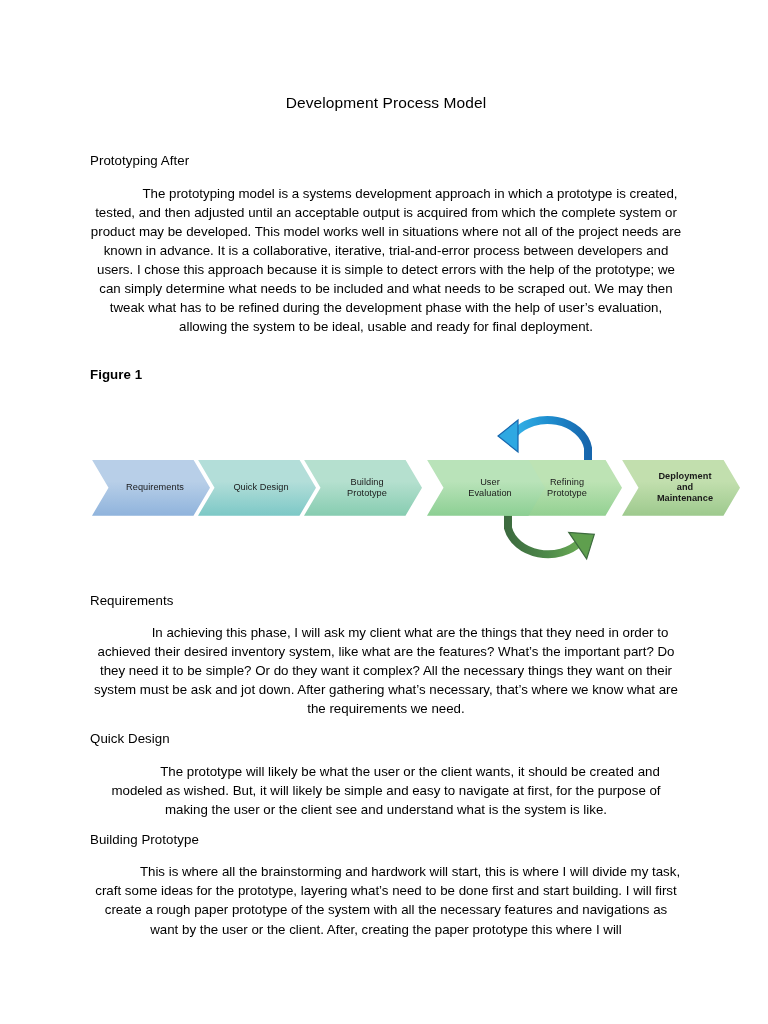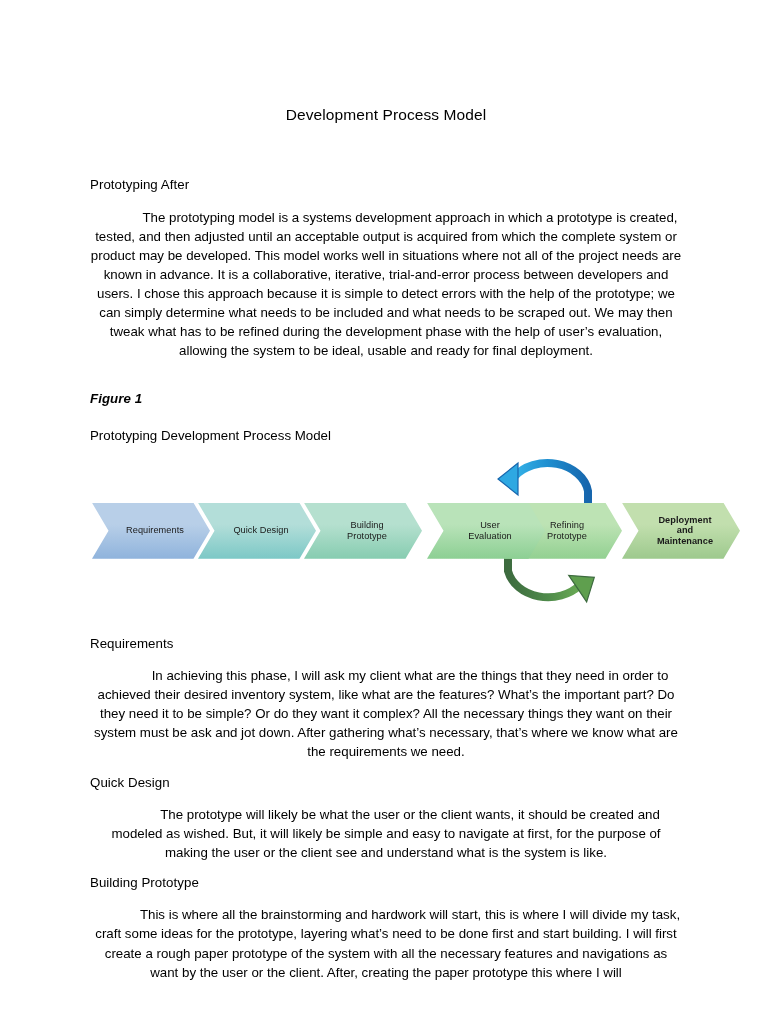--- a/index.html
+++ b/index.html
@@ -24,36 +24,35 @@
     position: absolute;
     left: 90px;
     top: 0;
     width: 592px;
   }
 
   .doc-title {
     text-align: center;
     font-size: 15.5px;
     line-height: 1.25;
-    margin: 12px;
+    margin: 0;
     padding-top: 93px;
     font-weight: normal;
     letter-spacing: 0.1px;
   }
 
   .heading {
     font-size: 13.3px;
     line-height: 1.3;
     font-weight: normal;
     margin: 0;
     letter-spacing: 0.05px;
   }
   .heading-bold {
     font-weight: bold;
-    font-style: italic;
   }
 
   p.para {
     font-size: 13.3px;
     line-height: 19.1px;
     margin: 0;
     text-indent: 48px;
     letter-spacing: 0.0px;
     text-align: center;
   }
@@ -127,21 +126,20 @@
     <div class="sp-title-gap"></div>
 
     <div class="heading">Prototyping After</div>
     <div class="sp-head-gap"></div>
     <p class="para">The prototyping model is a systems development approach in which a prototype is created, tested, and then adjusted until an acceptable output is acquired from which the complete system or product may be developed. This model works well in situations where not all of the project needs are known in advance. It is a collaborative, iterative, trial-and-error process between developers and users. I chose this approach because it is simple to detect errors with the help of the prototype; we can simply determine what needs to be included and what needs to be scraped out. We may then tweak what has to be refined during the development phase with the help of user’s evaluation, allowing the system to be ideal, usable and ready for final deployment.</p>
 
     <div class="sp-sec-gap"></div>
 
     <div class="heading heading-bold">Figure 1</div>
     <div class="sp-fig-gap"></div>
-    <p class="caption">Prototyping Development Process Model</p>
 
     <div class="sp-small"></div>
 
     <div class="figure">
       <div class="chevron-row">
         <div class="chev" style="left: 0px; width: 118px; z-index: 6; background: linear-gradient(rgb(184, 207, 232) 0%, rgb(184, 207, 232) 38%, rgb(143, 179, 220) 100%); filter: drop-shadow(rgba(0, 0, 0, 0.3) 0.5px 0.5px 0.5px);">
           <span class="chev-label">Requirements</span>
         </div>
         <div class="chev" style="left: 106px; width: 118px; z-index: 5; background: linear-gradient(rgb(179, 222, 217) 0%, rgb(179, 222, 217) 38%, rgb(124, 200, 198) 100%); filter: drop-shadow(rgba(0, 0, 0, 0.3) 0.5px 0.5px 0.5px);">
           <span class="chev-label">Quick Design</span>

